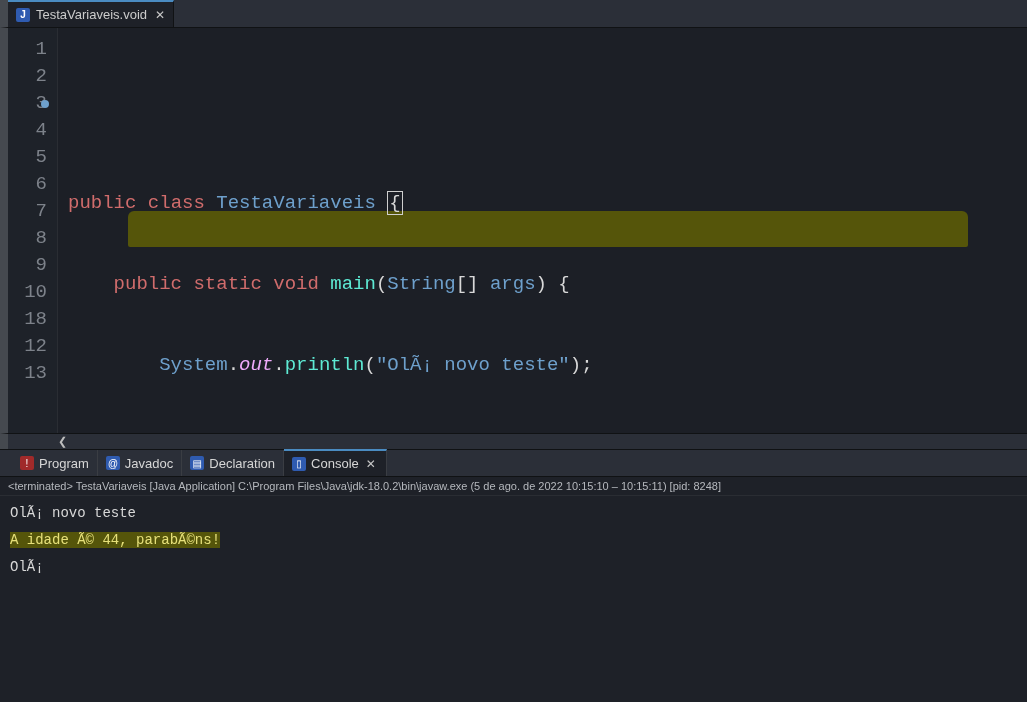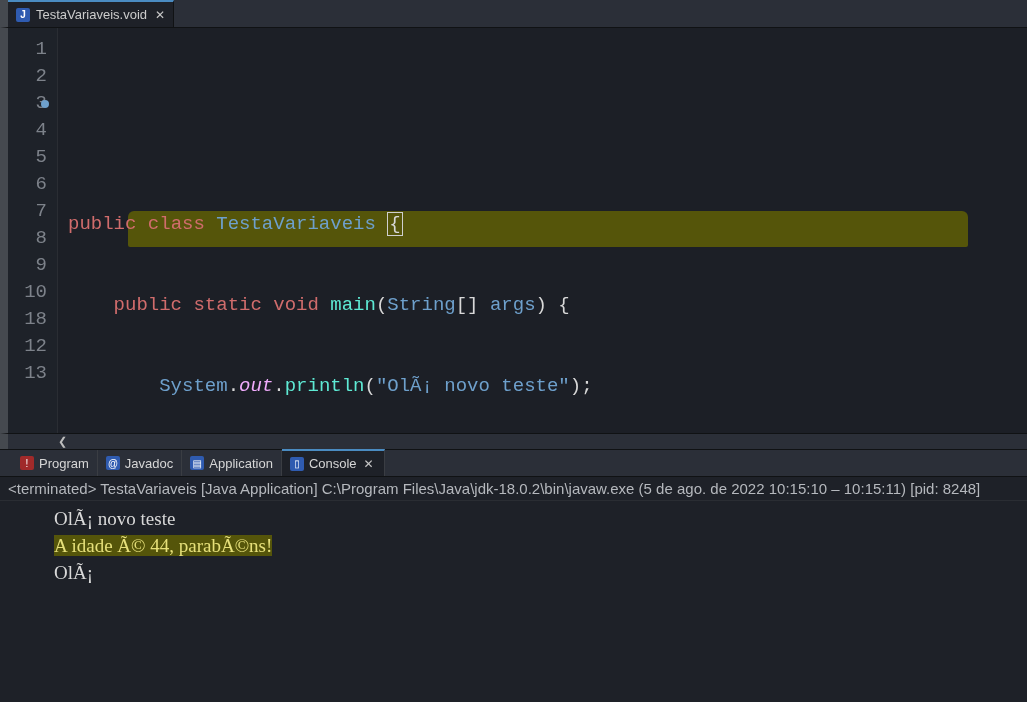--- a/index.html
+++ b/index.html
@@ -75,21 +75,21 @@
   .gutter .marker {
     position: absolute;
     right: -2px;
     top: 35px;
     width: 8px; height: 8px;
     background: #6ea0cc;
     border-radius: 50%;
   }
   .code {
     flex: 1;
-    padding: 21px 0 0 10px;
+    padding: 0 0 0 10px;
     font-family: Consolas, "Courier New", monospace;
     font-size: 19px;
     line-height: 27px;
     white-space: pre;
     overflow: hidden;
     position: relative;
   }
   .code .line { height: 27px; position: relative;}
   .kw   { color: #d06c6c; }
   .cls  { color: #6ea0cc; }
@@ -172,34 +172,33 @@
 
   .console-panel {
     flex: 1;
     background: #1e2128;
     display: flex;
     flex-direction: column;
     overflow: hidden;
   }
   .console-status {
     padding: 3px 8px;
-    font-size: 15px;
+    font-size: 11px;
     color: #b5b8bd;
     border-bottom: 1px solid #2a2d33;
     white-space: nowrap;
   }
   .console-output {
     flex: 1;
     padding: 4px 10px;
-    font-family: Liberation Serif, serif;
-    font-size: 19px;
+    font-family: Liberation Mono, monospace;
+    font-size: 14px;
     line-height: 27px;
     white-space: pre;
     color: #d8d8d8;
-    margin-left: 44px;
   }
   .console-output .hl {
     background: #55550a;
     color: #e6e07a;
   }
 </style>
 </head>
 <body>
 
 <div class="editor-tabs">
@@ -252,21 +251,21 @@
   <div class="view-tab">
     <span class="vicon problems">!</span>
     <span>Program</span>
   </div>
   <div class="view-tab">
     <span class="vicon javadoc">@</span>
     <span>Javadoc</span>
   </div>
   <div class="view-tab">
     <span class="vicon decl">▤</span>
-    <span>Application</span>
+    <span>Declaration</span>
   </div>
   <div class="view-tab active">
     <span class="vicon console">▯</span>
     <span>Console</span>
     <span class="close">✕</span>
   </div>
 </div>
 
 <div class="console-panel">
   <div class="console-status">&lt;terminated&gt; TestaVariaveis [Java Application] C:\Program Files\Java\jdk-18.0.2\bin\javaw.exe  (5 de ago. de 2022 10:15:10 – 10:15:11) [pid: 8248]</div>

